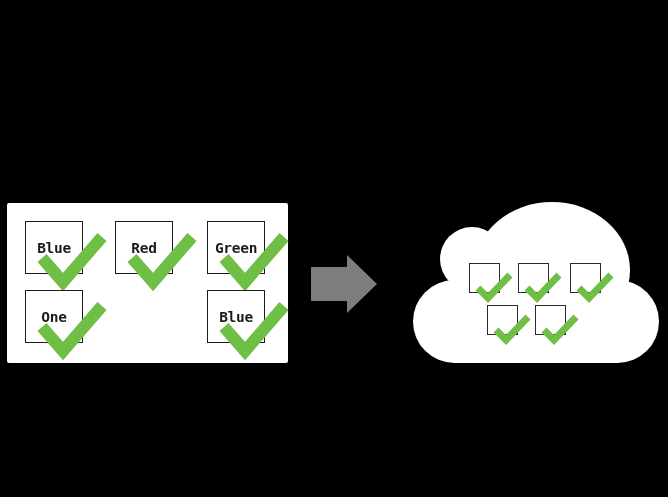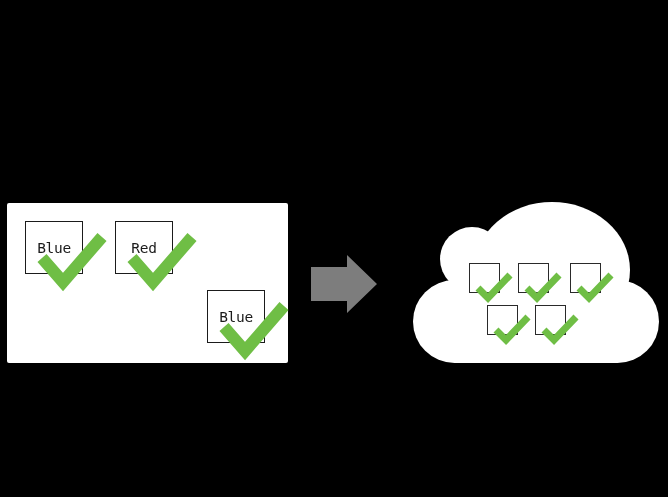--- a/index.html
+++ b/index.html
@@ -23,21 +23,21 @@
 
   
   .cbox {
     position: absolute;
     box-sizing: border-box;
     background: #ffffff;
     border: 1.5px solid #1b1b1b;
   }
   .cbox.big {
     width: 58px; height: 53px;
-    display: flex; align-items: center; justify-content: center;
+    display: flex; align-items: center; justify-content: center; font-weight: bold;
   }
   .cbox .lbl {
     font-size: 14.5px;
     color: #1b1b1b;
     white-space: nowrap;
     letter-spacing: -0.3px;
   }
 
   .check {
     position: absolute;
@@ -103,21 +103,33 @@
         </svg>
     </div>
 
     <div class="cbox big pos-r0c1">
       <span class="lbl">Red</span>
       <svg class="check big-check" viewBox="0 0 72 58">
           <polyline points="6,26 27,50 66,5"></polyline>
         </svg>
     </div>
 
+    <div class="cbox big pos-r0c2">
+      <span class="lbl">Green</span>
+      <svg class="check big-check" viewBox="0 0 72 58">
+          <polyline points="6,26 27,50 66,5"></polyline>
+        </svg>
+    </div>
 
+    <div class="cbox big pos-r1c0">
+      <span class="lbl">One</span>
+      <svg class="check big-check" viewBox="0 0 72 58">
+          <polyline points="6,26 27,50 66,5"></polyline>
+        </svg>
+    </div>
 
 
     <div class="cbox big pos-r1c2">
       <span class="lbl">Blue</span>
       <svg class="check big-check" viewBox="0 0 72 58">
           <polyline points="6,26 27,50 66,5"></polyline>
         </svg>
     </div>
 
   </div>

